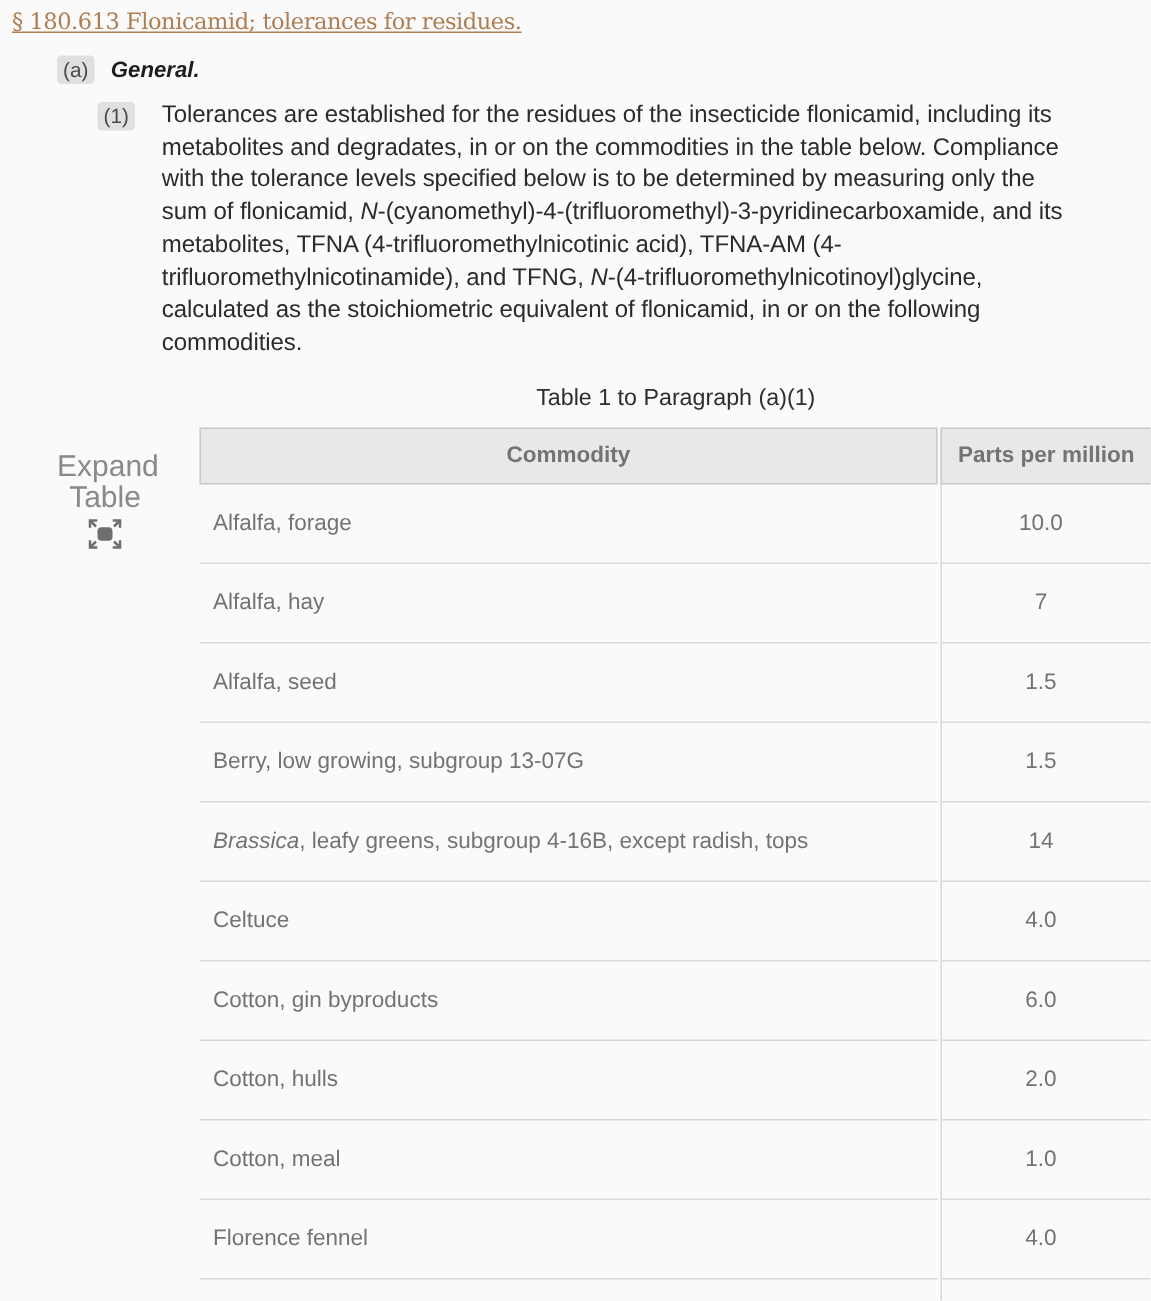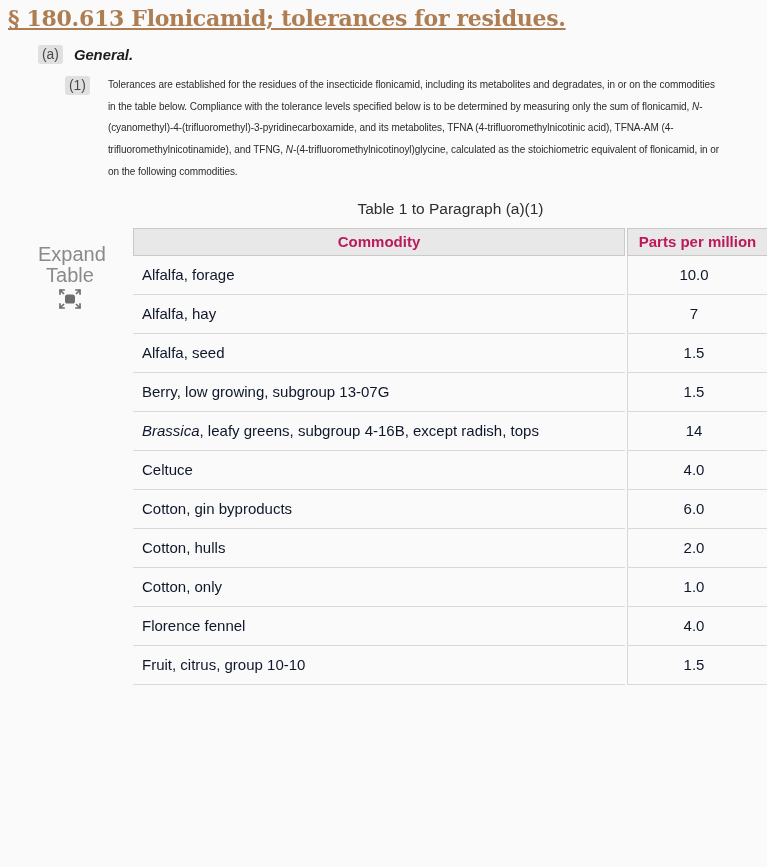--- a/index.html
+++ b/index.html
@@ -22,22 +22,22 @@
     font-family:"Liberation Sans",sans-serif;
     color:var(--text);
     -webkit-font-smoothing:antialiased;
   }
   .doc{position:relative;width:767px;height:867px;}
 
   
   .section-heading{
     margin:5px 0 0 8px;
     font-family:"DejaVu Serif","Liberation Serif",serif;
-    font-size:22px;
-    font-weight:700;
+    font-size:15px;
+    font-weight:400;
     letter-spacing:-0.3px;
   }
   .section-heading a{
     color:var(--heading-color);
     text-decoration:underline;
     text-underline-offset:2px;
     cursor:pointer;
   }
 
   
@@ -58,21 +58,21 @@
     margin-left:11px;
     font-weight:700;
     font-style:italic;
     font-size:14.8px;
     line-height:20px;
     color:#1d1d1d;
   }
   .para-1 .para-text{
     margin-left:18px;
     width:612px;
-    font-size:10px;
+    font-size:16px;
     line-height:21.7px;
     letter-spacing:-0.05px;
     margin-top:-2px;
     color:#2b2b2b;
   }
 
   
   .table-section{position:relative;margin-top:17px;padding-left:24px;}
   .table-caption{
     margin-left:107px;width:639px;
@@ -95,29 +95,29 @@
     margin:10px 0 0 107px;
     width:639px;
     border-collapse:separate;
     border-spacing:2px 0;
     font-size:15px;
   }
   table.tolerance-table th{
     background:var(--header-bg);
     border:1px solid var(--header-border);
     font-weight:700;
-    color:#be185d;
-    height:28px;
+    color:#737373;
+    height:38px;
     text-align:center;
     padding:0 6px;
   }
   table.tolerance-table td{
-    height:39px;
+    height:53px;
     border-bottom:1px solid var(--row-border);
-    color:#0f172a;
+    color:#737373;
     vertical-align:middle;
   }
   td.c-commodity{padding-left:9px;width:497px;}
   td.c-ppm{border-left:1px solid var(--row-border);text-align:center;padding-right:9px;width:142px;}
   th.h-ppm{width:142px;}
 </style>
 </head>
 <body>
 
 <div class="doc">
@@ -199,21 +199,21 @@
         <td class="c-commodity"><span>Cotton, gin byproducts</span></td>
         <td class="c-ppm">6.0</td>
       </tr>
 
       <tr>
         <td class="c-commodity"><span>Cotton, hulls</span></td>
         <td class="c-ppm">2.0</td>
       </tr>
 
       <tr>
-        <td class="c-commodity"><span>Cotton, only</span></td>
+        <td class="c-commodity"><span>Cotton, meal</span></td>
         <td class="c-ppm">1.0</td>
       </tr>
 
 
       <tr>
         <td class="c-commodity"><span>Florence fennel</span></td>
         <td class="c-ppm">4.0</td>
       </tr>
 
       <tr>

